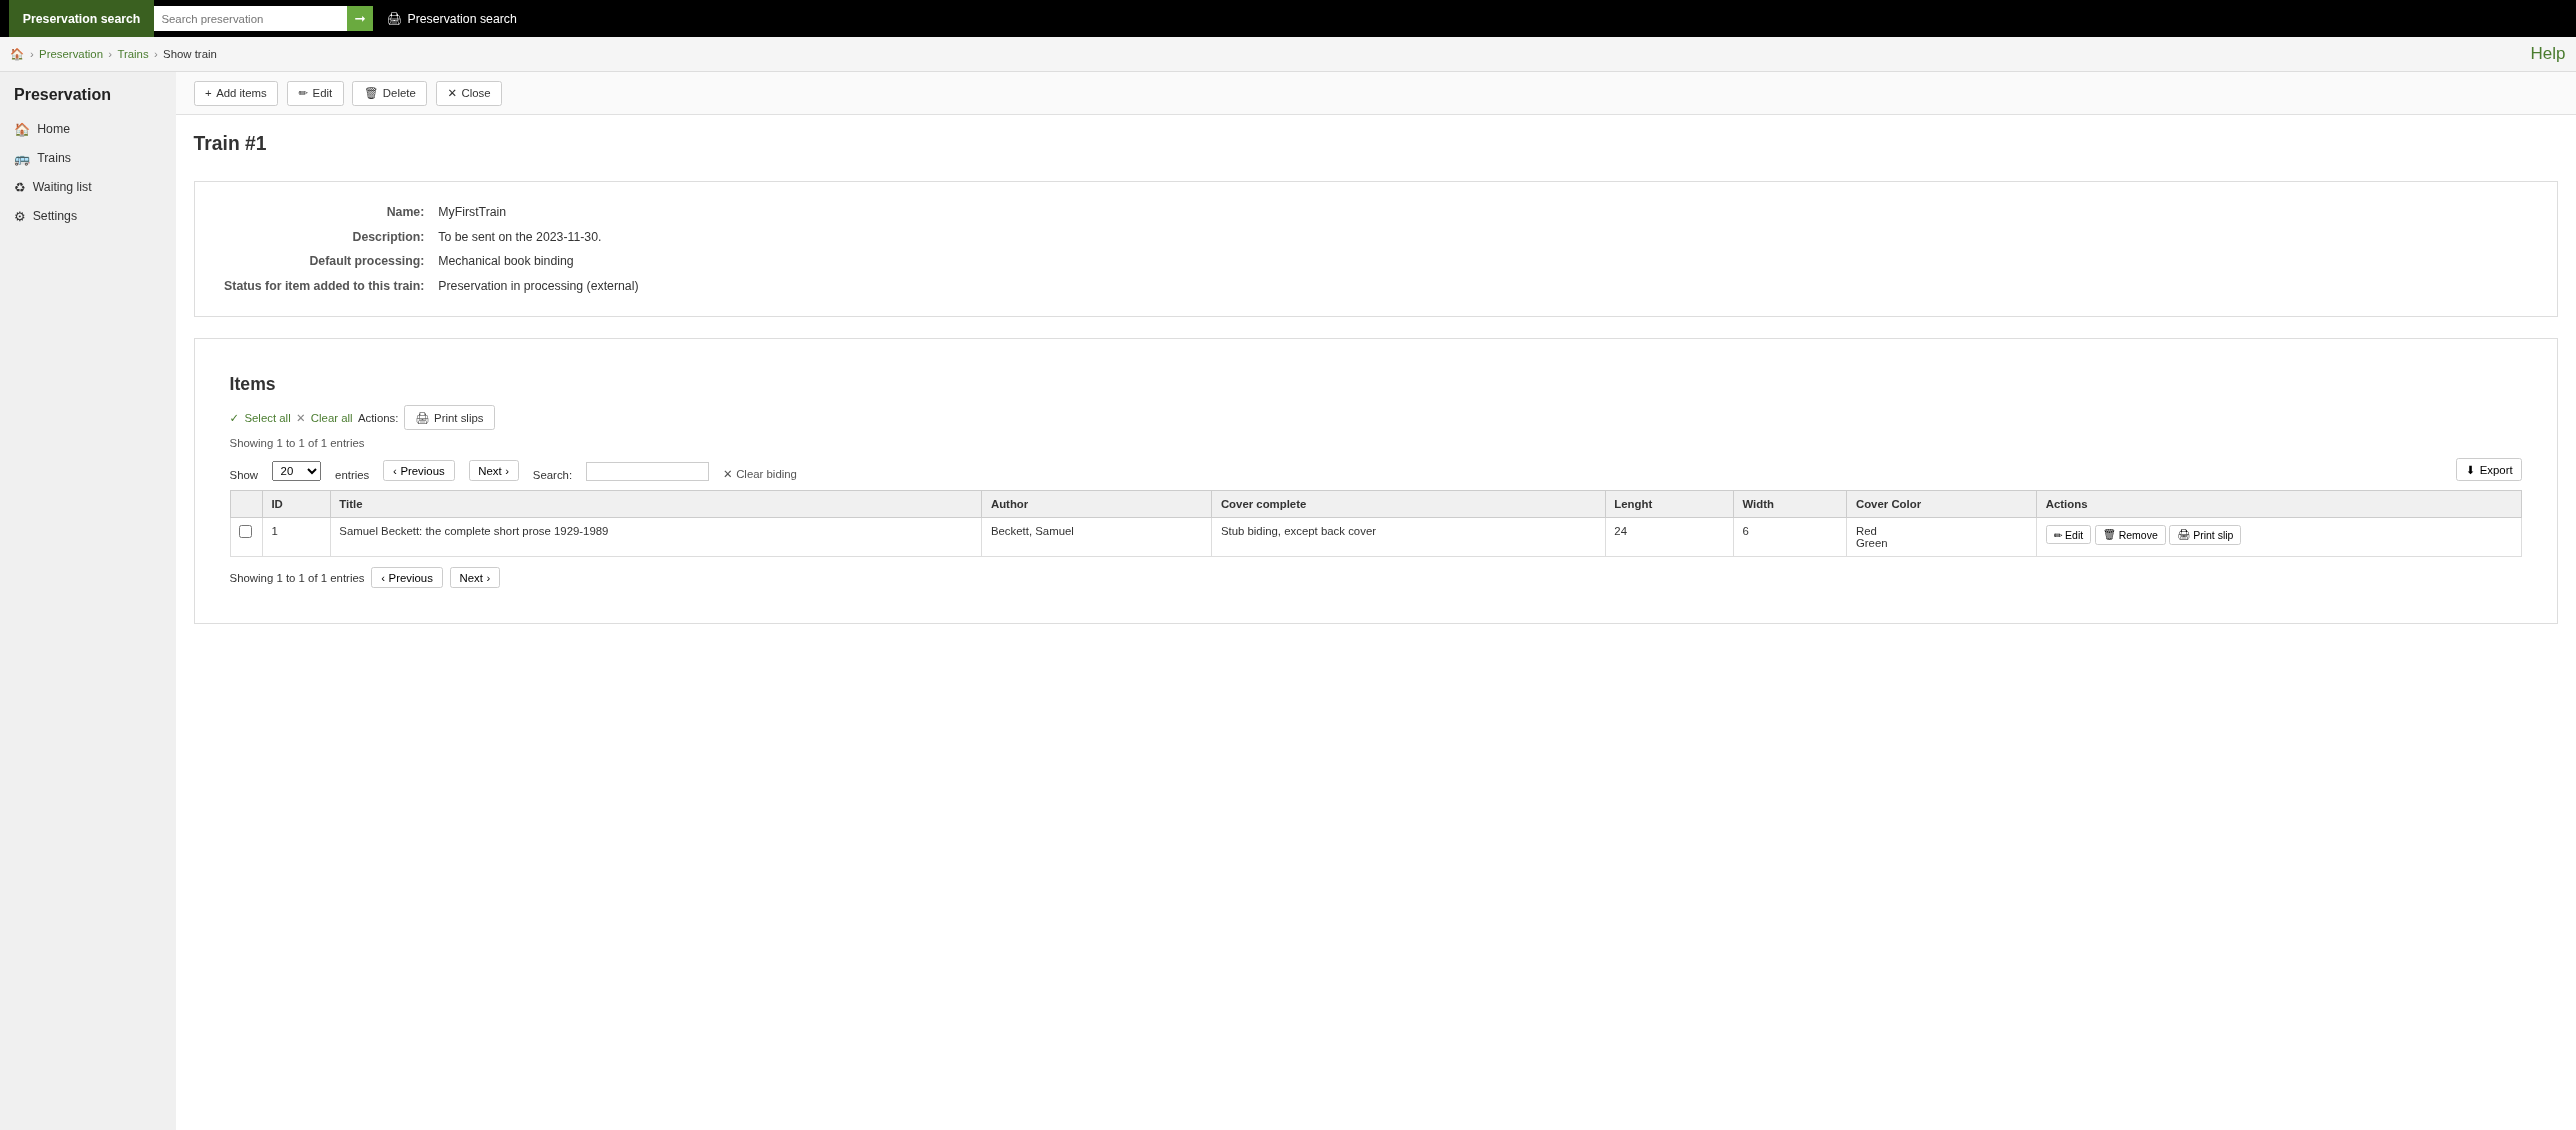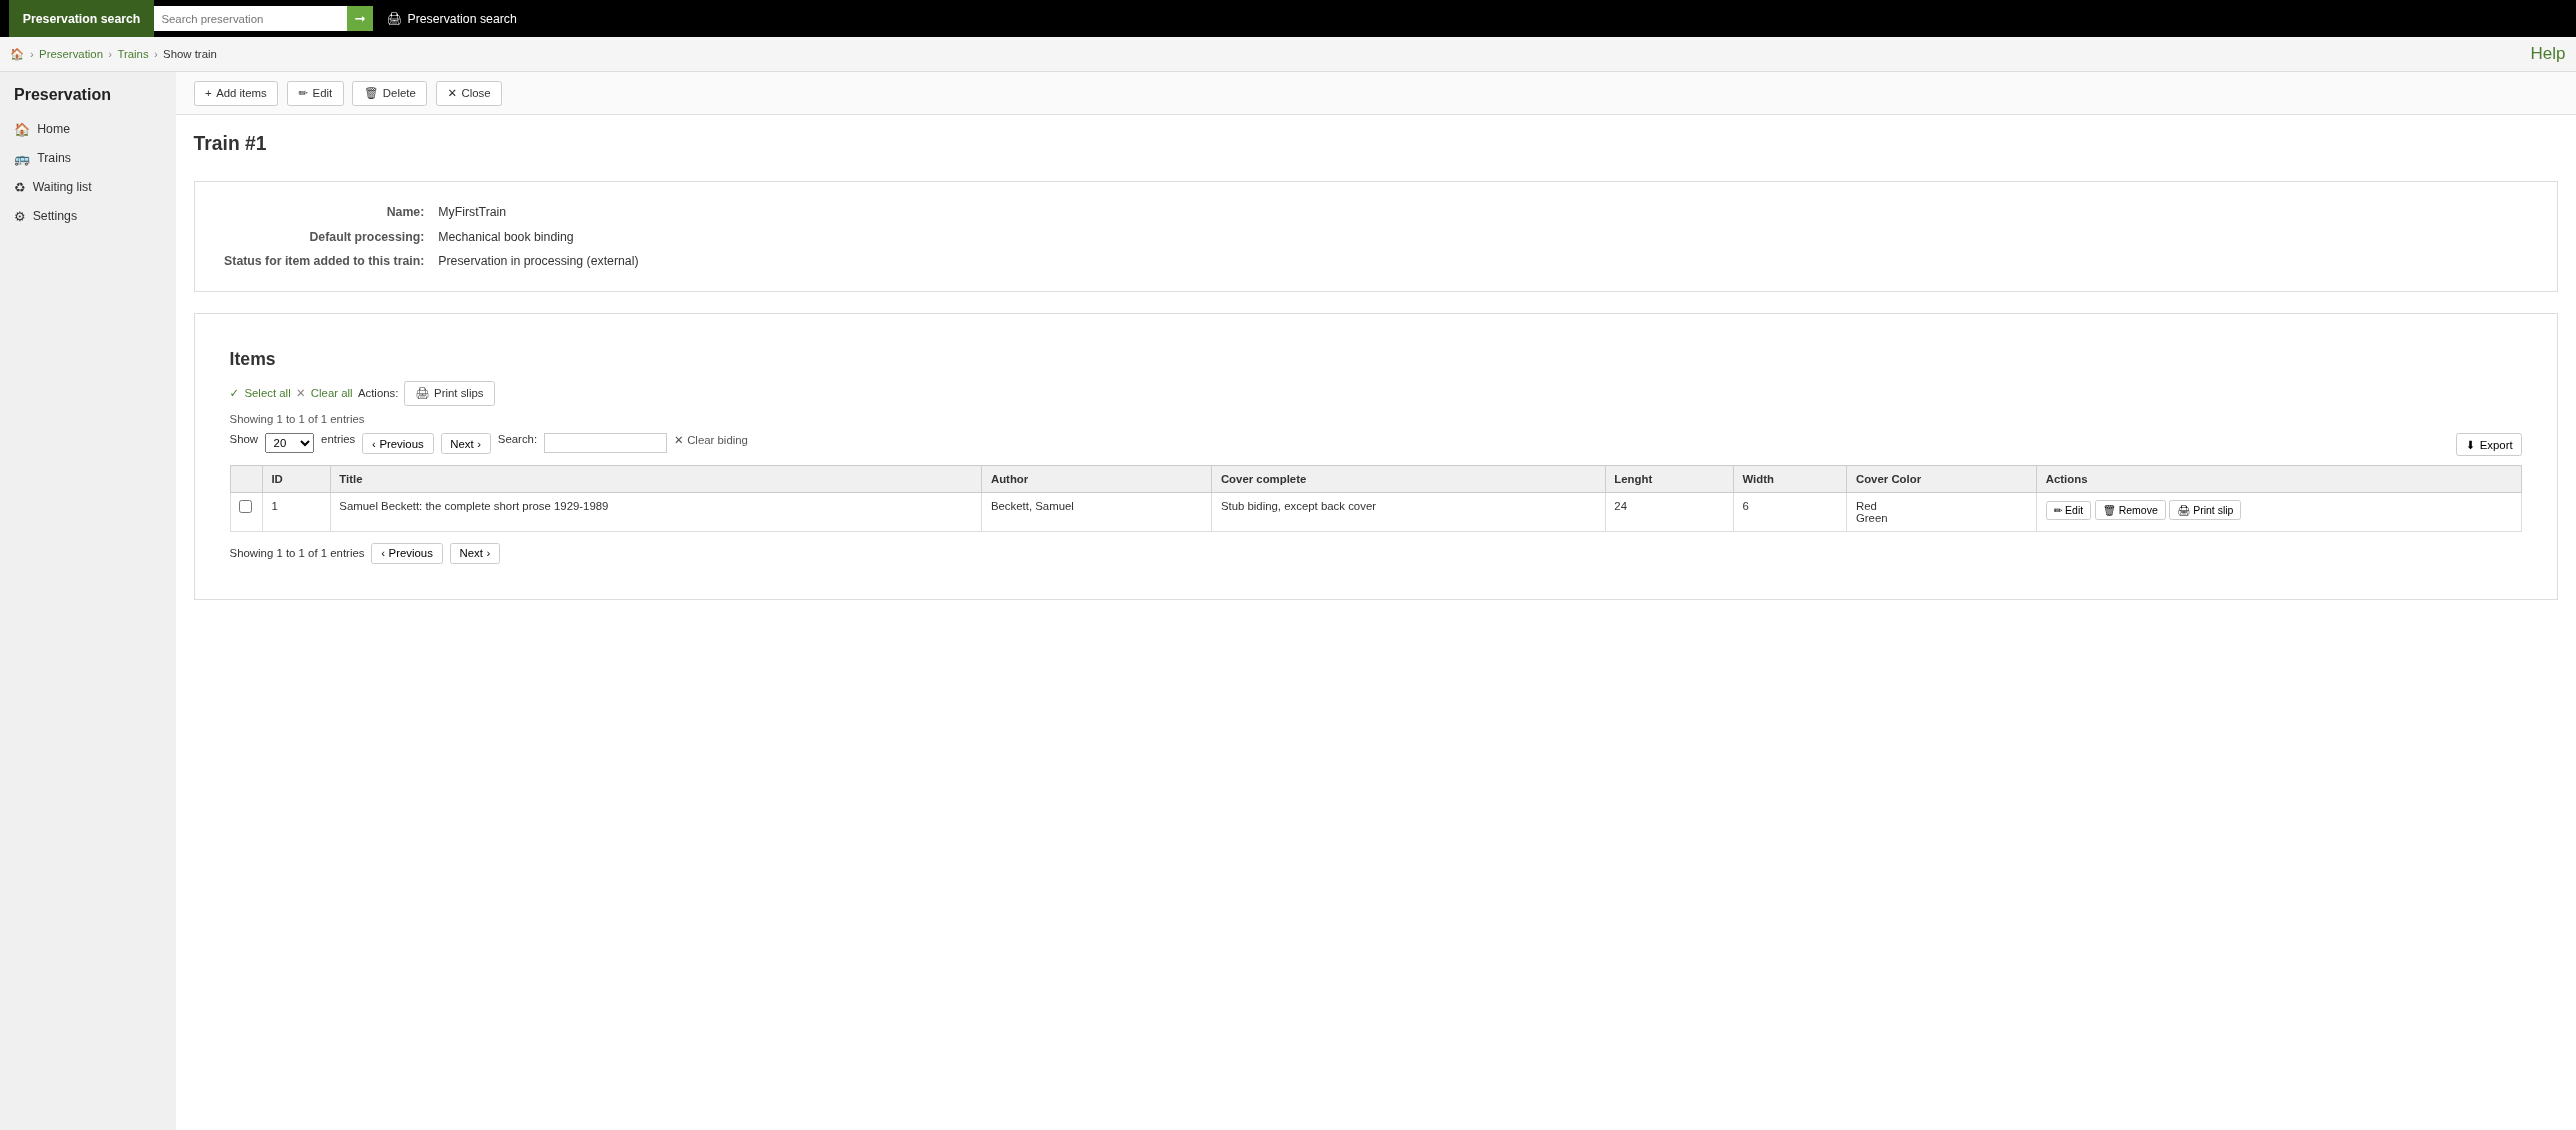--- a/index.html
+++ b/index.html
@@ -180,22 +180,22 @@
       margin-bottom: 7px;
       font-size: 11.4px;
     }
     .items-actions-row a { color: #4a7c2f; text-decoration: none; cursor: pointer; }
 
     .showing-text { font-size: 11.4px; color: #555; margin-bottom: 8.8px; }
 
     
     .table-controls {
       display: flex;
-      align-items: flex-start;
-      gap: 7px;
+      align-items: flex-end;
+      gap: 14px;
       margin-bottom: 8.8px;
       font-size: 11.4px;
     }
     .table-controls select {
       padding: 1.8px 3.5px;
       font-size: 11.4px;
     }
     .nav-btn {
       display: flex;
       align-items: center;
@@ -352,20 +352,24 @@
     <div class="content-area">
 
       <div class="train-title">Train #1</div>
 
       <div class="info-card">
         <table class="info-table">
           <tbody>
             <tr>
               <td>Name:</td>
               <td>MyFirstTrain</td>
+            </tr>
+            <tr>
+              <td>Description:</td>
+              <td>To be sent on the 2023-11-30.</td>
             </tr>
             <tr>
               <td>Default processing:</td>
               <td>Mechanical book binding</td>
             </tr>
             <tr>
               <td>Status for item added to this train:</td>
               <td>Preservation in processing (external)</td>
             </tr>
           </tbody>

